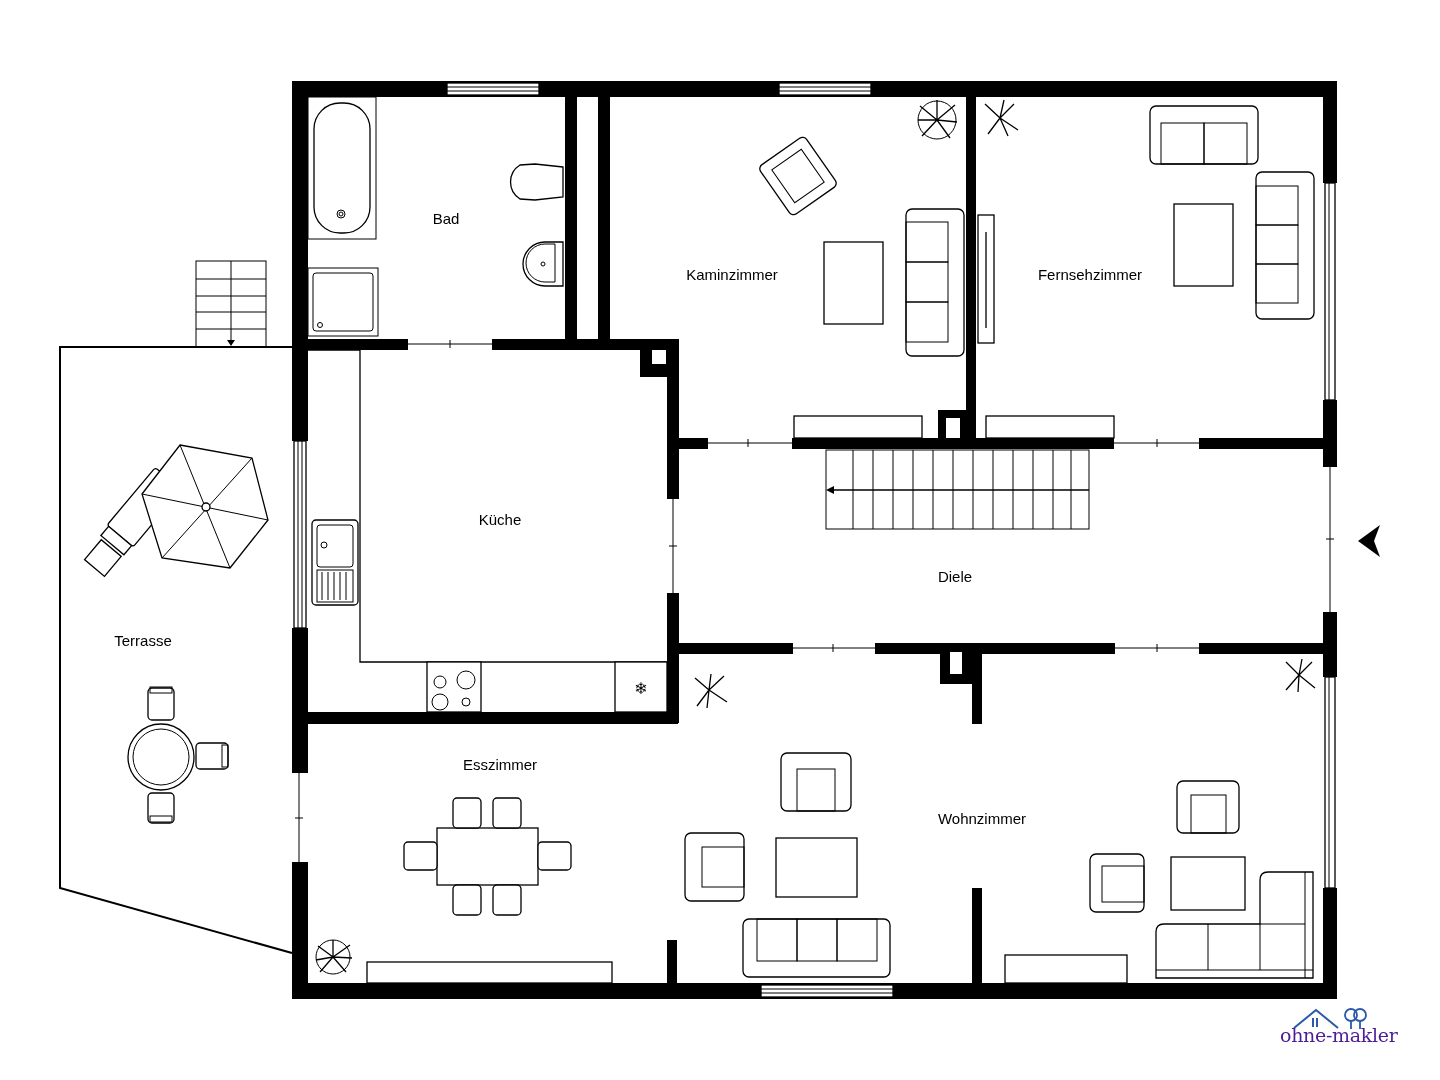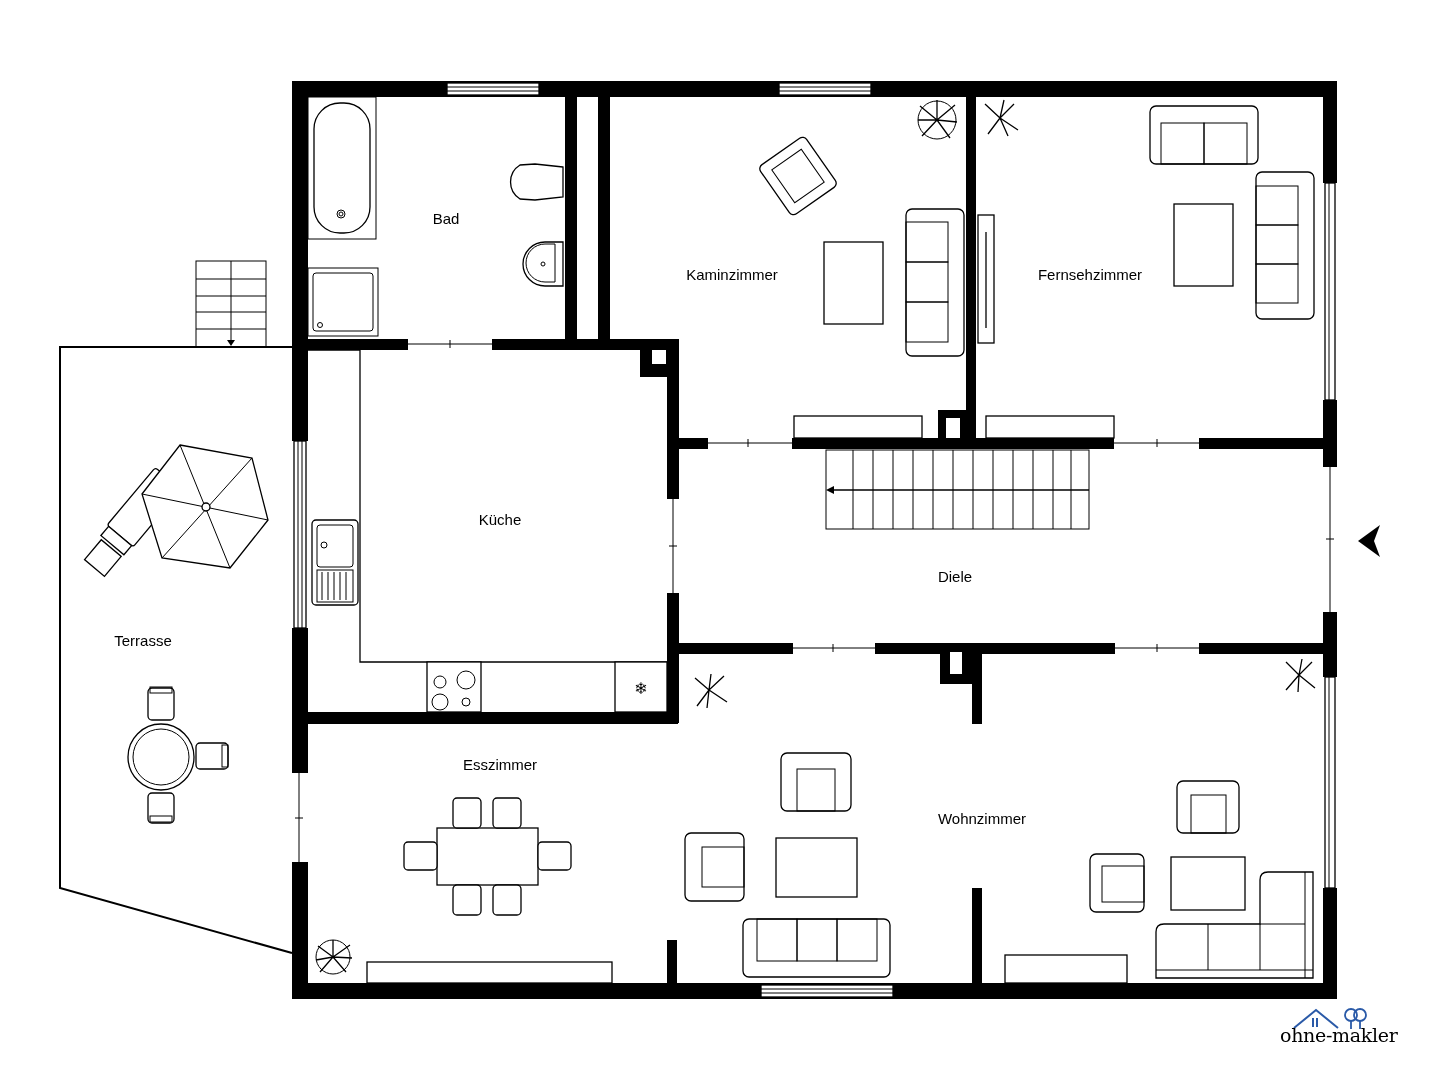--- a/index.html
+++ b/index.html
@@ -1,20 +1,20 @@
 <!DOCTYPE html>
 <html><head>
 <meta charset="utf-8">
 <style>
   html,body{margin:0;padding:0;background:#ffffff;}
   body{width:1440px;height:1080px;position:relative;overflow:hidden;font-family:"Liberation Sans",sans-serif;}
   svg{position:absolute;left:0;top:0;}
   .lbl{font-family:"Liberation Sans",sans-serif;font-size:15px;fill:#000;}
   .logo{position:absolute;left:1278px;top:1004px;width:140px;height:50px;}
-  .logo-text{position:absolute;left:1280px;top:1024px;font-family:"DejaVu Serif",serif;font-size:19px;color:#000000;letter-spacing:-0.3px;}
+  .logo-text{position:absolute;left:1280px;top:1024px;font-family:"DejaVu Serif",serif;font-size:19px;color:#4c1d95;letter-spacing:-0.3px;}
   .th{fill:none;stroke:#000;stroke-width:1.3;}
   .thn{fill:none;stroke:#000;stroke-width:1;}
   .w{fill:#000;}
   .f{fill:#fff;stroke:#000;stroke-width:1.3;}
 </style>
 </head>
 <body>
 
 <svg width="1440" height="1080" viewBox="0 0 1440 1080" xmlns="http://www.w3.org/2000/svg">
 

